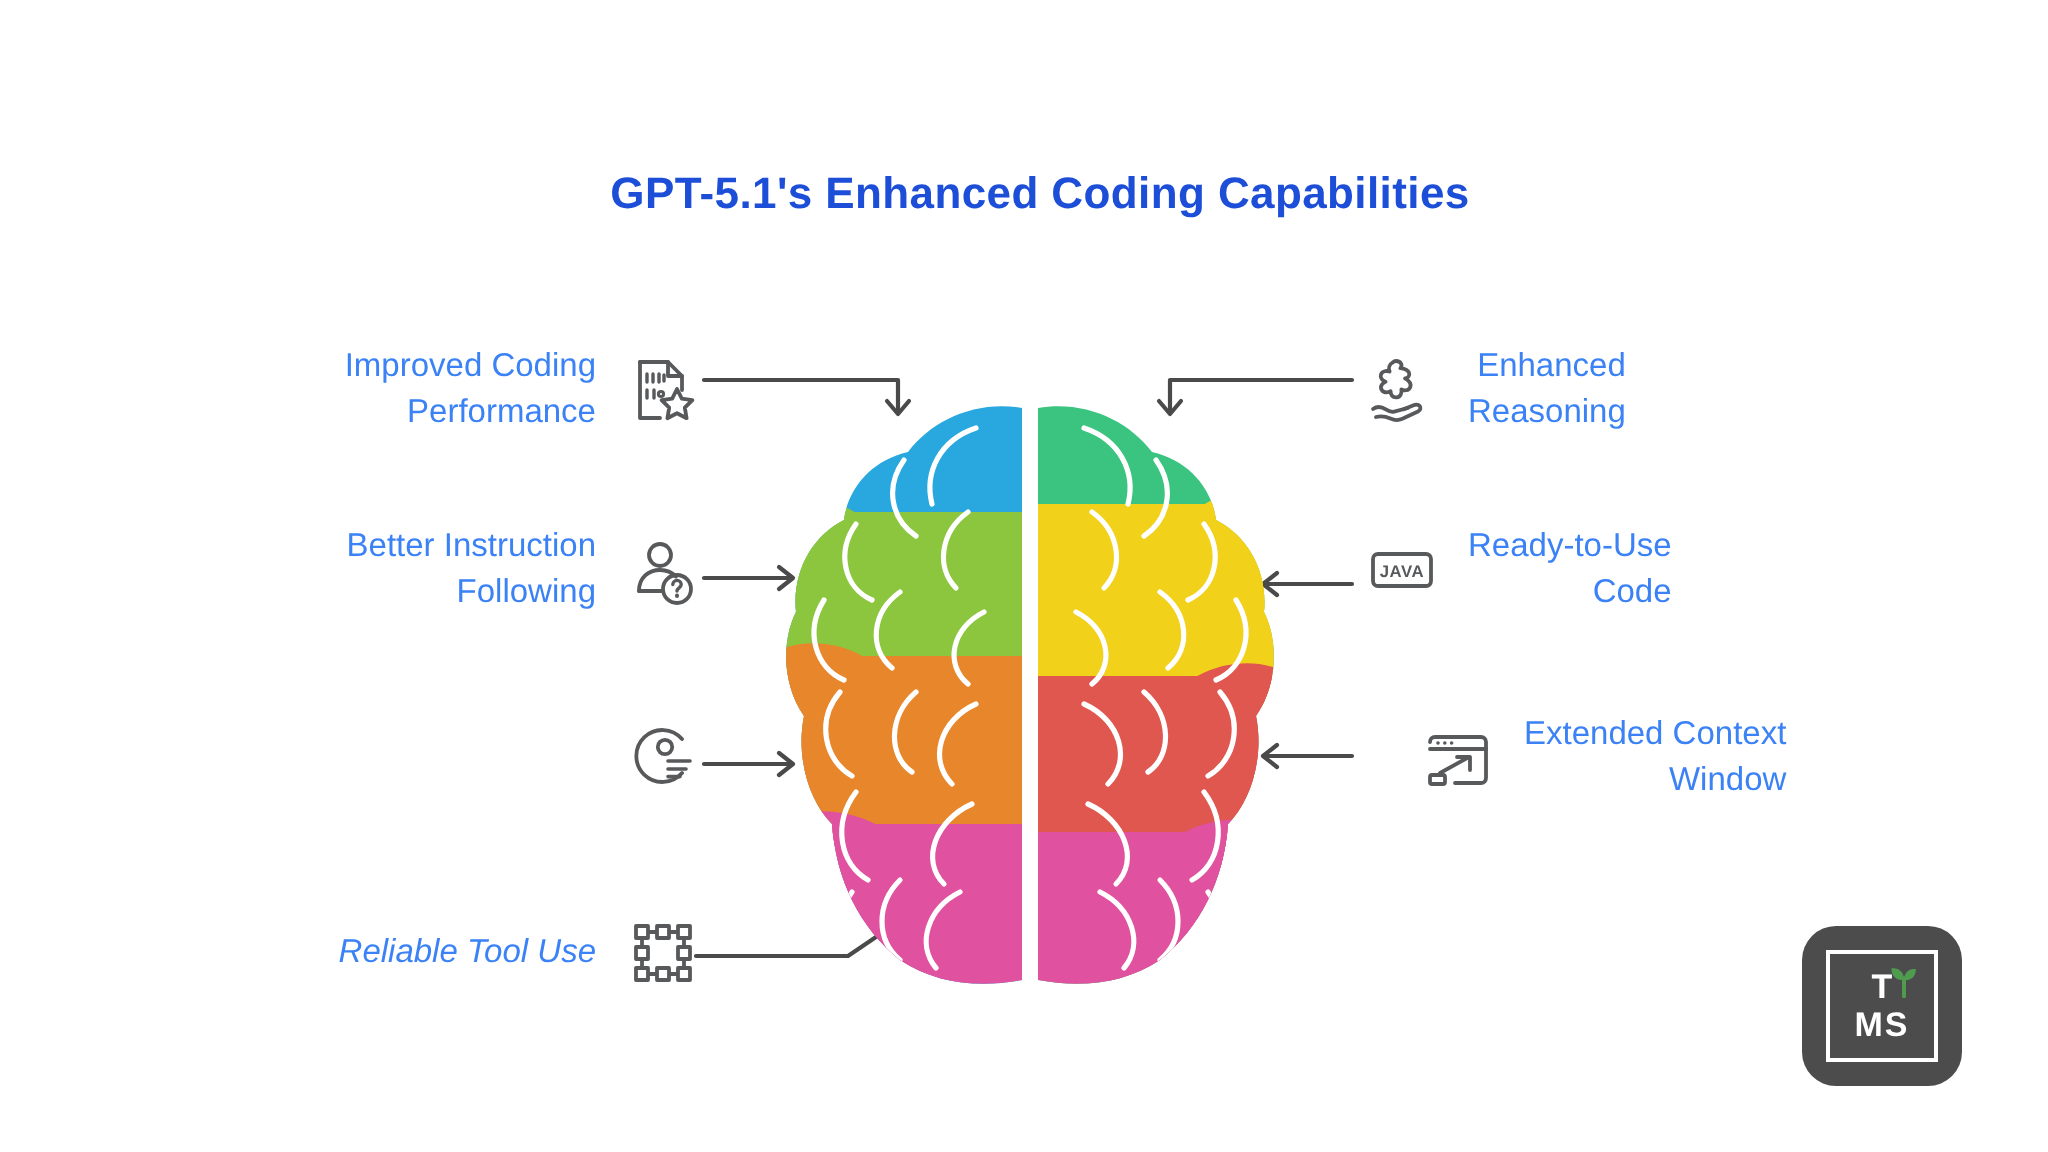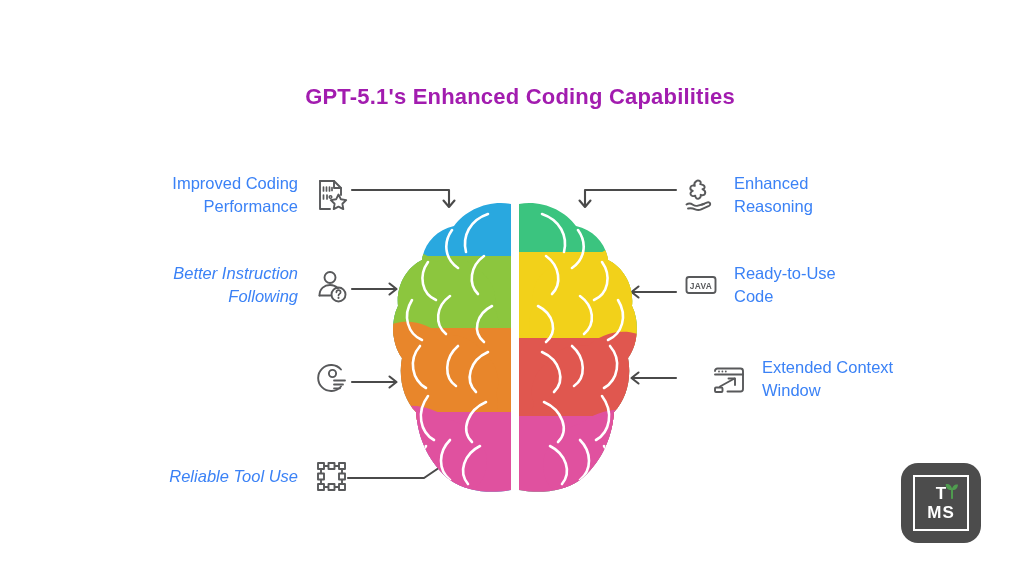--- a/index.html
+++ b/index.html
@@ -9,44 +9,44 @@
     font-family:"Liberation Sans", sans-serif;
     overflow:hidden;
   }
   #stage { position:relative; width:1024px; height:576px; background:#ffffff; }
 
   
   .page-title{
     position:absolute; left:0; top:84px; width:1024px;
     text-align:center;
     font-size:22px; font-weight:bold; letter-spacing:.2px;
-    color:#a21caf;
+    color:#1d4ed8;
     padding-left:16px;
   }
 
   
   .feature{
     position:absolute; display:flex; align-items:center; gap:12px;
   }
   .feature.left { justify-content:flex-end; }
   .feature.right{ justify-content:flex-start; }
 
   .f-label{
     font-size:16.5px; line-height:23px; color:#3b82f6;
     white-space:pre-line;
   }
   .feature.left  .f-label{ text-align:right; }
-  .feature.right .f-label{ text-align:left; }
+  .feature.right .f-label{ text-align:right; }
 
   .f-icon{ width:42px; height:42px; flex:0 0 42px; display:block; }
   .f-icon svg{ display:block; width:42px; height:42px; }
 
   
   .feat-l1{ left:120px; top:172px; width:232px; }
-  .feat-l2{ left:120px; top:262px; width:232px;font-style:italic; }
+  .feat-l2{ left:120px; top:262px; width:232px; }
   .feat-l3{ left:120px; top:356px; width:232px; }
   .feat-l4{ left:120px; top:455px; width:232px;font-style:italic; }
   
   .feat-r1{ left:680px; top:172px; width:250px; }
   .feat-r2{ left:680px; top:262px; width:250px; }
   .feat-r3{ left:708px; top:356px; width:250px; }
 
   
   .arrows{ position:absolute; left:0; top:0; width:1024px; height:576px; pointer-events:none; }
 

